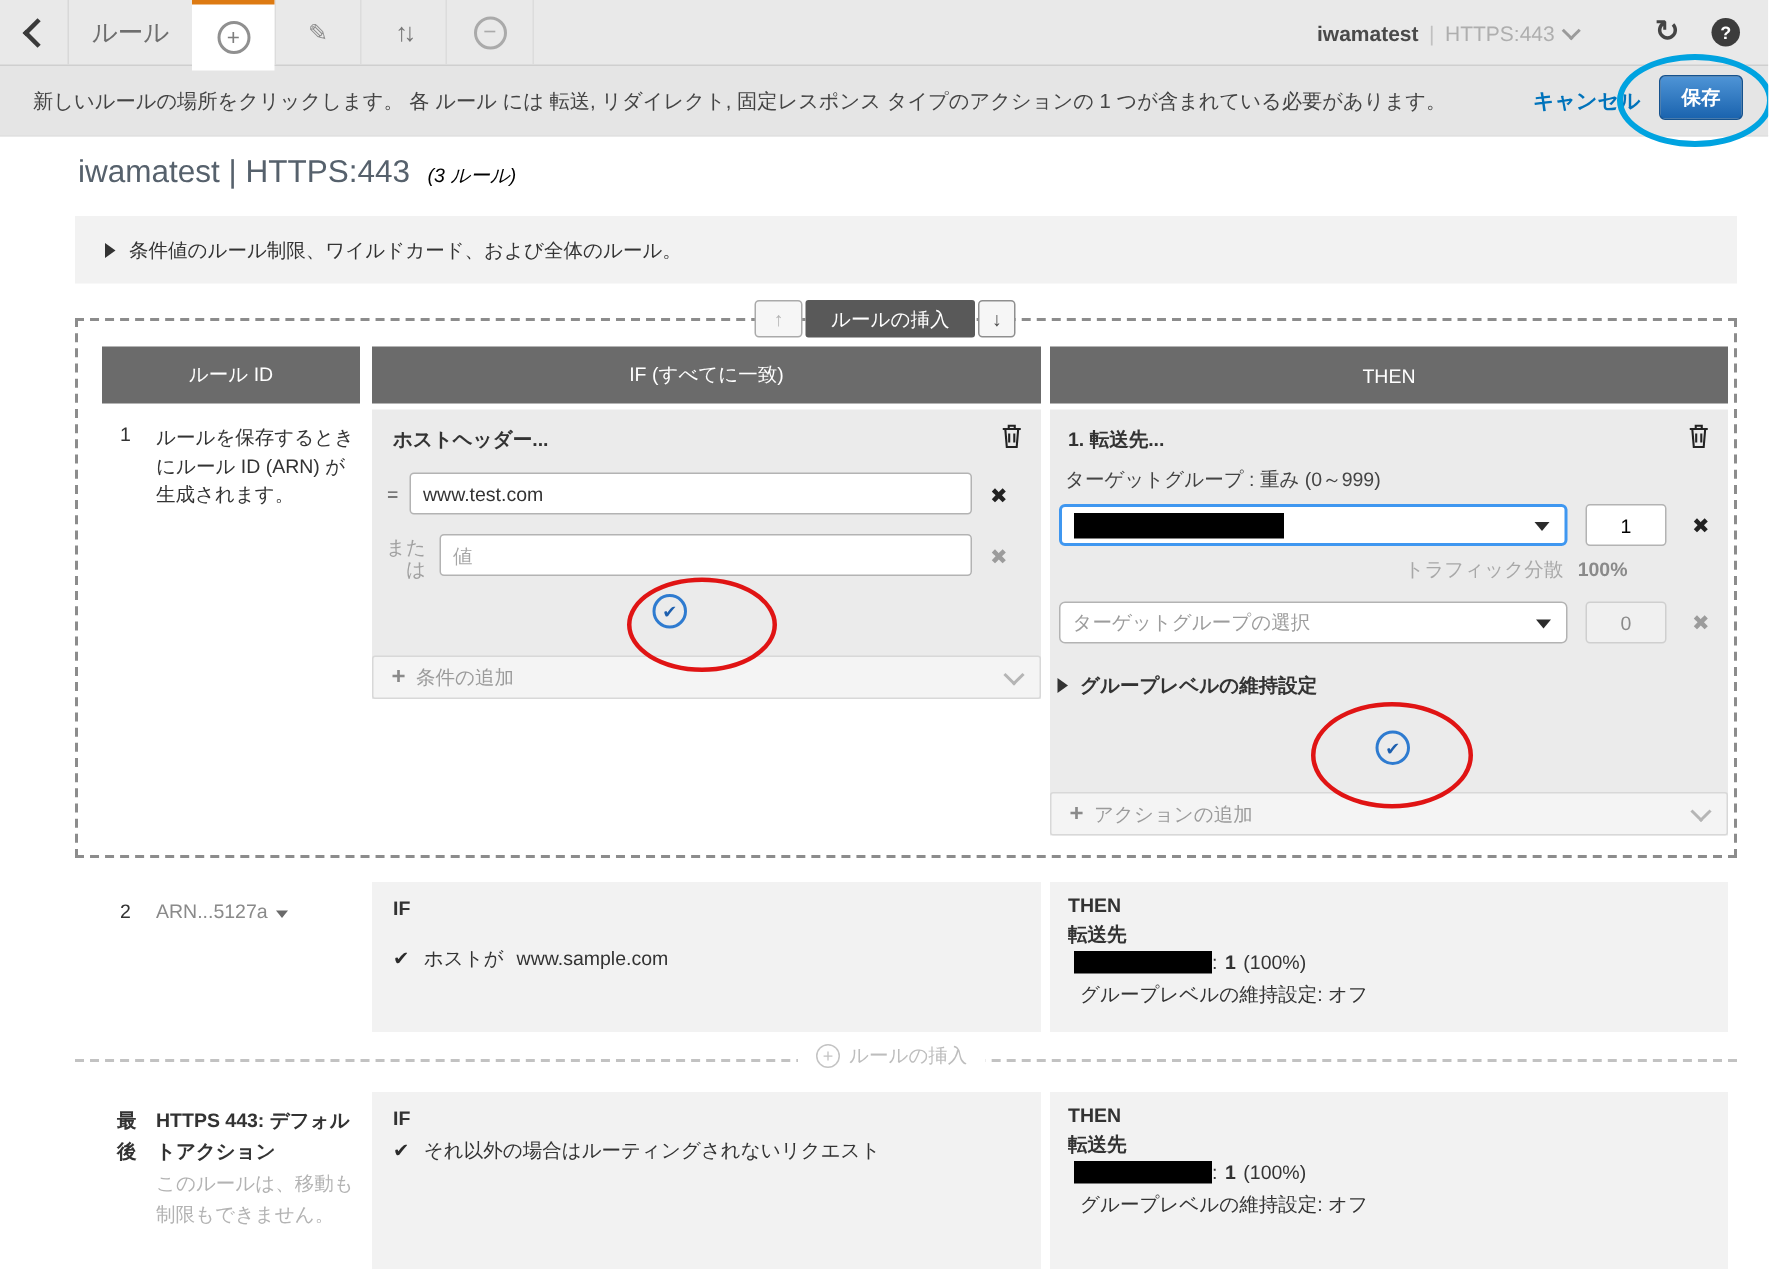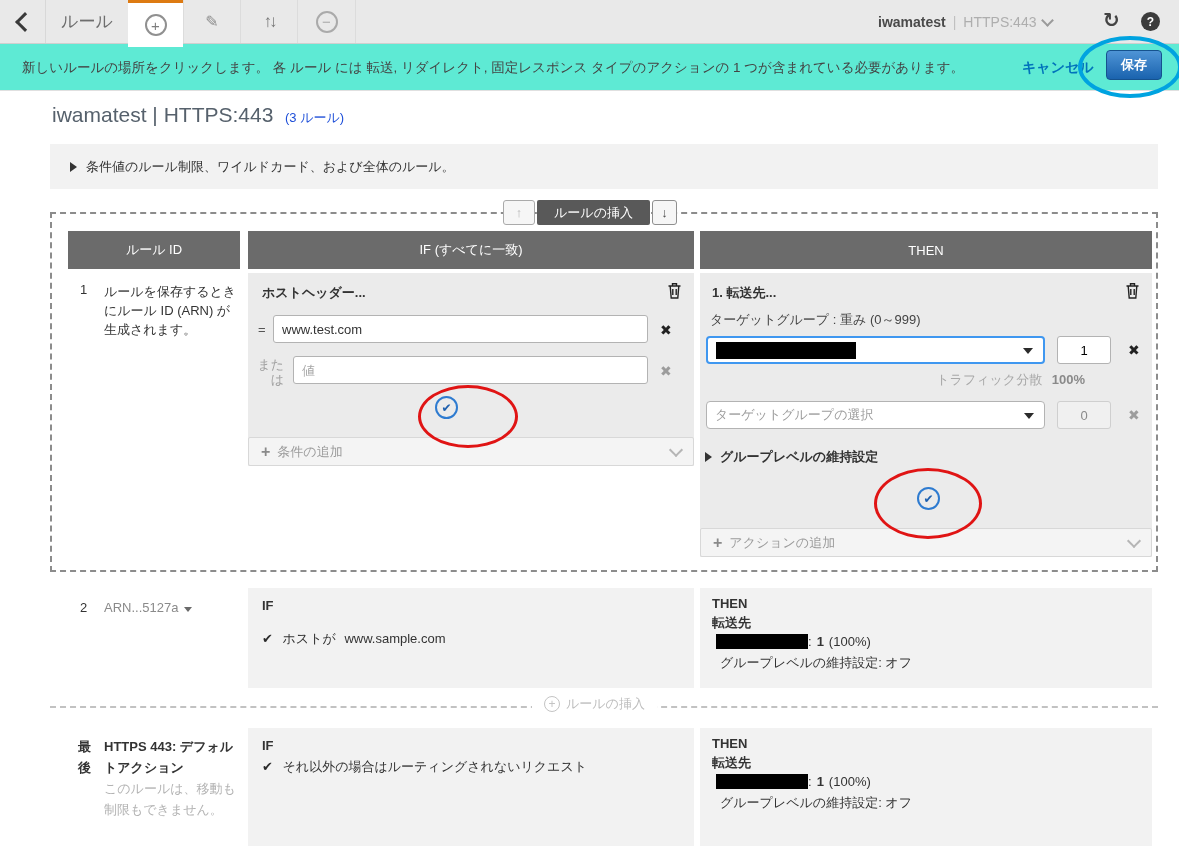--- a/index.html
+++ b/index.html
@@ -19,32 +19,32 @@
   .cicon.dim{border-color:#aaa;color:#aaa;}
   .pencil{color:#8d8d8d;font-size:16px;}
   .listener{position:absolute;left:878px;top:0;height:43px;display:flex;align-items:center;gap:7px;cursor:pointer;}
   .lname{color:#4a4a4a;font-size:14px;font-weight:bold;}
   .lsep{color:#c0c0c0;font-size:14px;}
   .lport{color:#aeaeae;font-size:14px;}
   .chev-down-sm{width:7px;height:7px;border-left:2px solid #9a9a9a;border-bottom:2px solid #9a9a9a;transform:rotate(-45deg);margin-top:-3px;}
   .refresh{position:absolute;left:1103px;top:8px;font-size:20px;font-weight:bold;color:#444;cursor:pointer;}
   .helpbtn{position:absolute;left:1141px;top:12px;width:19px;height:19px;border-radius:50%;background:#3c3c3c;color:#fff;font-size:12px;font-weight:bold;display:flex;align-items:center;justify-content:center;cursor:pointer;}
   
-  .infobar{position:absolute;left:0;top:44px;width:1179px;height:46px;background:#5eead4;border-bottom:1px solid #e0e0e0;}
+  .infobar{position:absolute;left:0;top:44px;width:1179px;height:46px;background:#e5e5e5;border-bottom:1px solid #e0e0e0;}
   .infomsg{position:absolute;left:22px;top:15px;color:#444;font-size:13.5px;}
   .cancel{position:absolute;left:1022px;top:15px;color:#0073bb;font-weight:bold;font-size:14px;cursor:pointer;}
   .savebtn{position:absolute;left:1106px;top:50px;width:54px;height:28px;background:linear-gradient(#4e94d6,#1a63ae);border:1px solid #15528e;border-radius:4px;color:#fff;font-weight:bold;font-size:13px;display:flex;align-items:center;justify-content:center;cursor:pointer;z-index:2;}
   
   .annot{position:absolute;border-radius:50%;pointer-events:none;z-index:9;}
   .annot.cyan{border:4px solid #00a3e0;}
   .annot.red{border:3px solid #e01414;}
   
   .heading{position:absolute;left:52px;top:103px;}
   .htitle{font-size:21px;color:#56616c;}
-  .hcount{font-size:13px;color:#1d4ed8;margin-left:8px;}
+  .hcount{font-size:13px;color:#000000;margin-left:8px;font-style:italic;}
   .notice{position:absolute;left:50px;top:144px;width:1108px;height:45px;background:#f2f2f2;display:flex;align-items:center;cursor:pointer;}
   .notice-inner{display:flex;align-items:center;gap:9px;margin-left:20px;}
   .tri-right{width:0;height:0;border-top:5px solid transparent;border-bottom:5px solid transparent;border-left:7px solid #333;}
   
   .rulebox{position:absolute;left:50px;top:212px;width:1108px;height:360px;border:2px dashed #8c8c8c;box-sizing:border-box;}
   .sqbtn{position:absolute;top:200px;height:25px;box-sizing:border-box;border:1px solid #aaa;background:#f6f6f6;border-radius:3px;display:flex;align-items:center;justify-content:center;z-index:4;cursor:pointer;}
   .upbtn{left:503px;width:32px;color:#b5b5b5;font-weight:bold;}
   .downbtn{left:652px;width:25px;color:#4a4a4a;font-weight:bold;border-color:#8f8f8f;}
   .inslabel{position:absolute;left:537px;top:200px;width:113px;height:25px;background:#595959;border-radius:2px;color:#fff;display:flex;align-items:center;justify-content:center;font-size:13px;z-index:4;cursor:pointer;}
   

